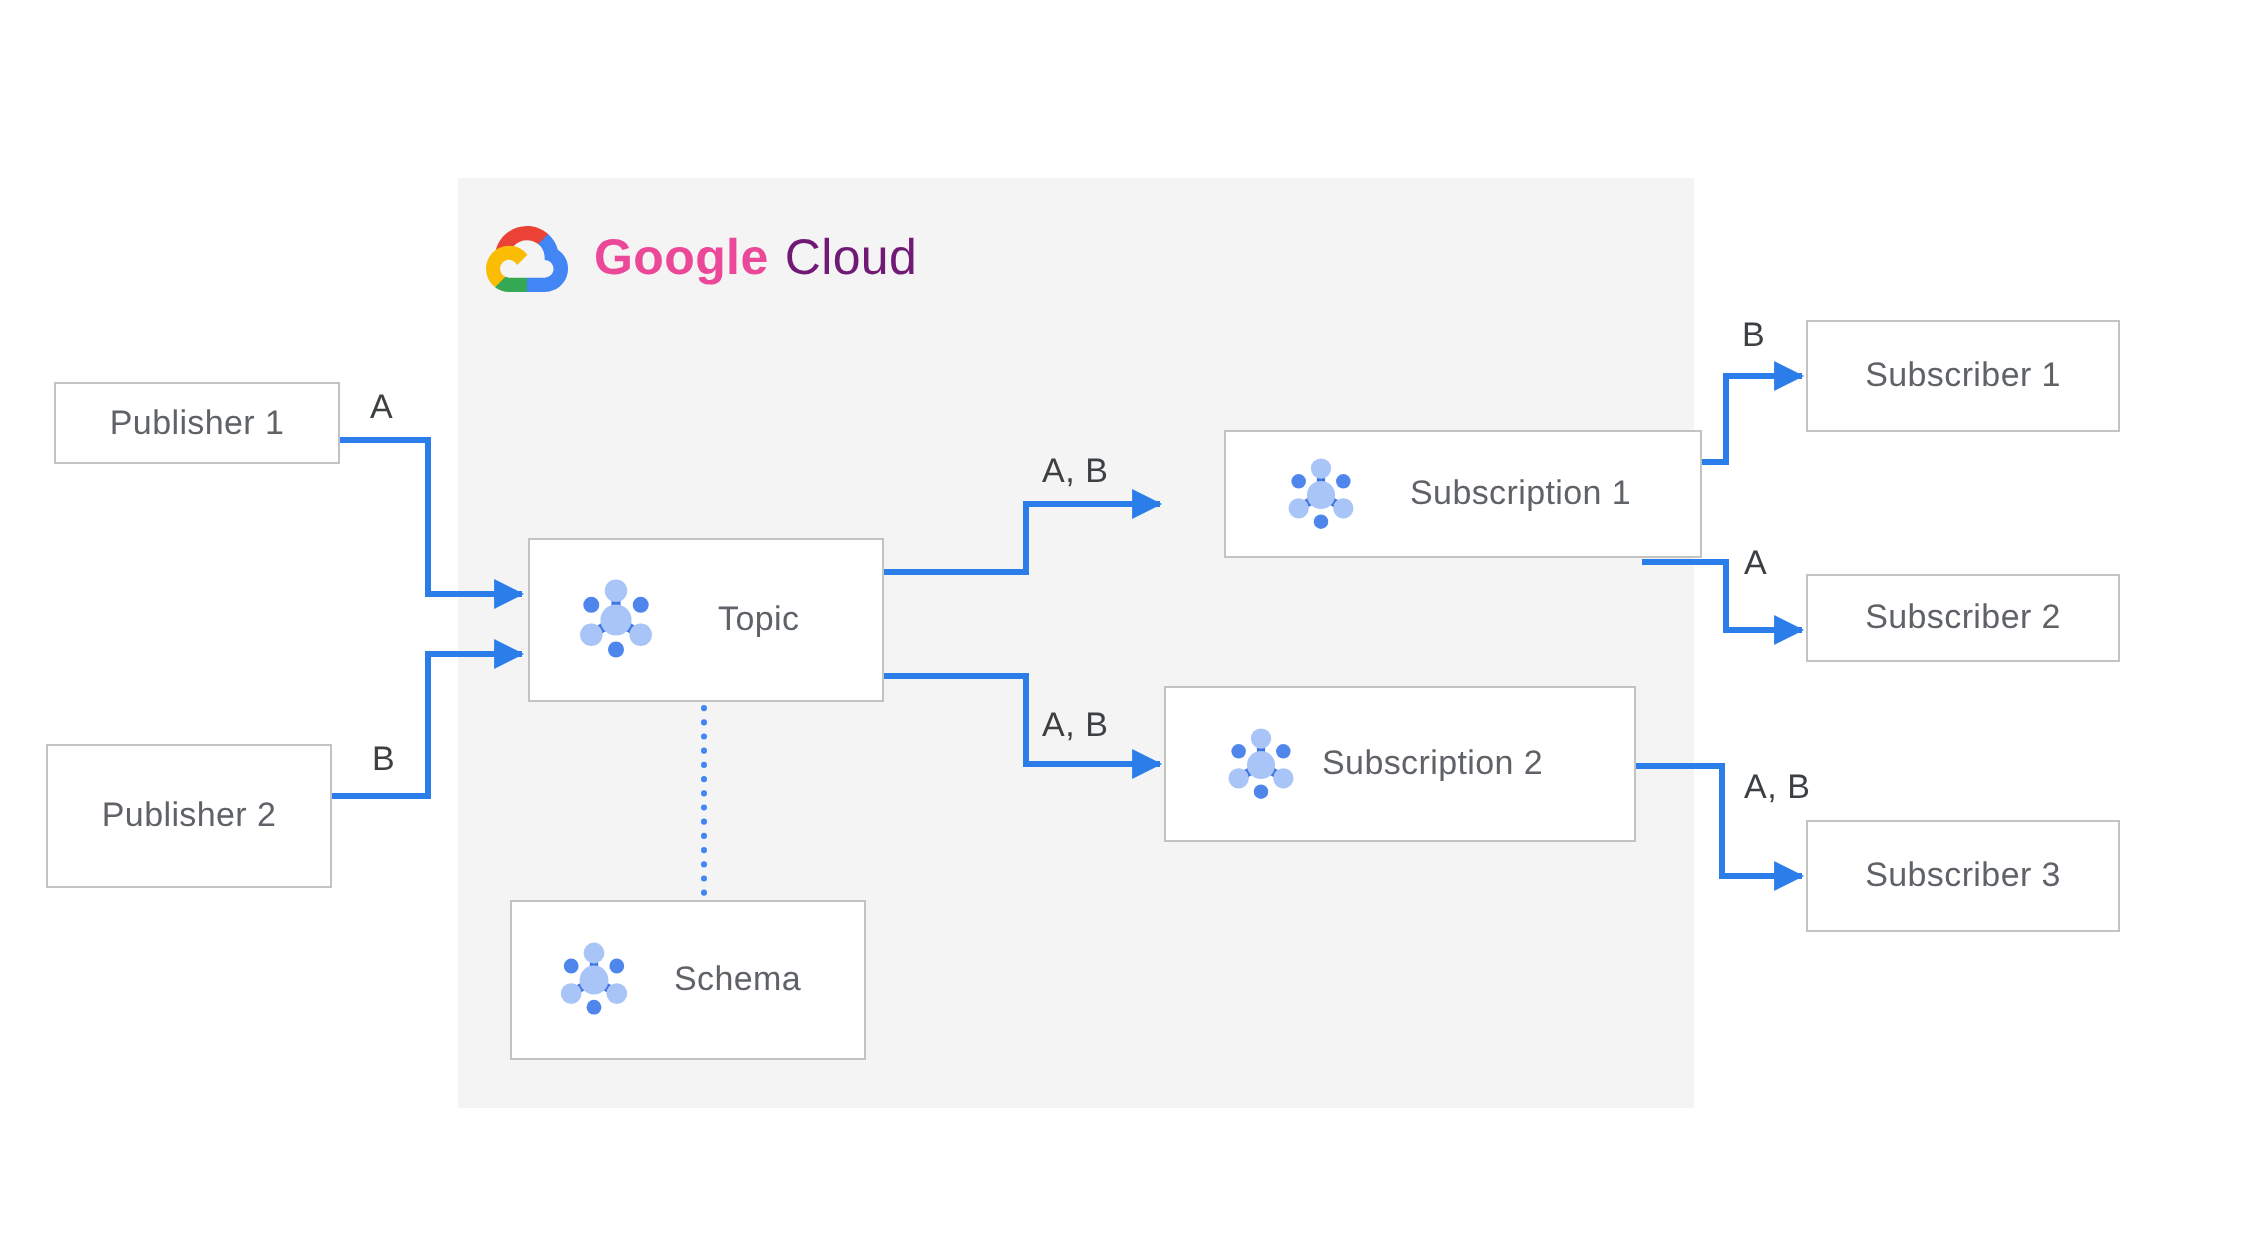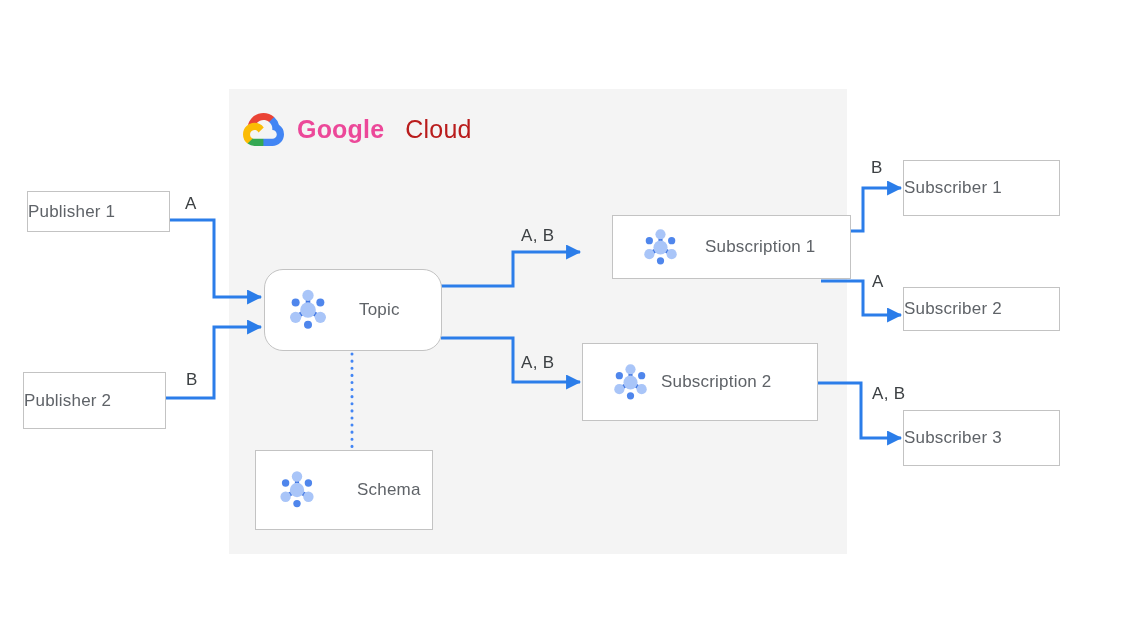--- a/index.html
+++ b/index.html
@@ -4,24 +4,24 @@
 <style>
   html,body{margin:0;padding:0;background:#ffffff;}
   .stage{
     position:relative;width:1122px;height:629px;overflow:hidden;
     font-family:"Liberation Sans","DejaVu Sans",sans-serif;background:#ffffff;
   }
   .panel{position:absolute;left:229px;top:89px;width:618px;height:465px;background:#f4f4f4;}
   .logo{position:absolute;left:243px;top:113px;display:flex;align-items:center;gap:13px;}
   .logo-text{font-size:25px;letter-spacing:.2px;white-space:nowrap;}
   .logo-text .g{color:#ec4899;font-weight:600;}
-  .logo-text .c{color:#b91c1c;font-weight:400;margin-left:21px;}
+  .logo-text .c{color:#701a75;font-weight:400;margin-left:8px;}
   .node{
     position:absolute;background:#ffffff;border:1px solid #c3c3c3;box-sizing:border-box;
-    display:flex;align-items:center;
+    display:flex;align-items:center;justify-content:center;
     color:#5f6368;font-size:17px;letter-spacing:.2px;
   }
   .node.iconic{justify-content:flex-start;}
   .node .ic{flex:0 0 auto;display:block;}
   .edge-label{
     position:absolute;color:#3c4043;font-size:17px;letter-spacing:.3px;white-space:nowrap;
   }
   svg.wires{position:absolute;left:0;top:0;pointer-events:none;}
   .hidden-defs{position:absolute;width:0;height:0;overflow:hidden;}
 </style>
@@ -77,40 +77,40 @@
       <polyline points="821,231 863,231 863,188 901,188" marker-end="url(#ah)"></polyline>
       <polyline points="821,281 863,281 863,315 901,315" marker-end="url(#ah)"></polyline>
       <polyline points="818,383 861,383 861,438 901,438" marker-end="url(#ah)"></polyline>
     </g>
     <line x1="352" y1="354" x2="352" y2="448" stroke="#4285f4" stroke-width="3" stroke-linecap="round" stroke-dasharray="0.1 7"></line>
   </svg>
 
   <div class="node" style="left:27px;top:191px;width:143px;height:41px;">
     <span>Publisher 1</span>
   </div>
-  <div class="node" style="left:23px;top:372px;width:143px;height:57px;">
+  <div class="node" style="left:23px;top:372px;width:143px;height:72px;">
     <span>Publisher 2</span>
   </div>
   <div class="node" style="left:903px;top:160px;width:157px;height:56px;">
     <span>Subscriber 1</span>
   </div>
   <div class="node" style="left:903px;top:287px;width:157px;height:44px;">
     <span>Subscriber 2</span>
   </div>
   <div class="node" style="left:903px;top:410px;width:157px;height:56px;">
     <span>Subscriber 3</span>
   </div>
 
-  <div class="node iconic" style="left:264px;top:269px;width:178px;height:82px;padding-left:17px;gap:25px;border-radius:19px;">
+  <div class="node iconic" style="left:264px;top:269px;width:178px;height:82px;padding-left:17px;gap:25px;">
     <svg class="ic" width="52" height="52">
         <use href="#pubsub-icon"></use>
       </svg>
     <span>Topic</span>
   </div>
-  <div class="node iconic" style="left:255px;top:450px;width:178px;height:80px;padding-left:17px;gap:36px;">
+  <div class="node iconic" style="left:255px;top:450px;width:178px;height:80px;padding-left:17px;gap:16px;">
     <svg class="ic" width="48" height="48">
         <use href="#pubsub-icon"></use>
       </svg>
     <span>Schema</span>
   </div>
   <div class="node iconic" style="left:612px;top:215px;width:239px;height:64px;padding-left:24px;gap:21px;">
     <svg class="ic" width="47" height="47">
         <use href="#pubsub-icon"></use>
       </svg>
     <span>Subscription 1</span>

